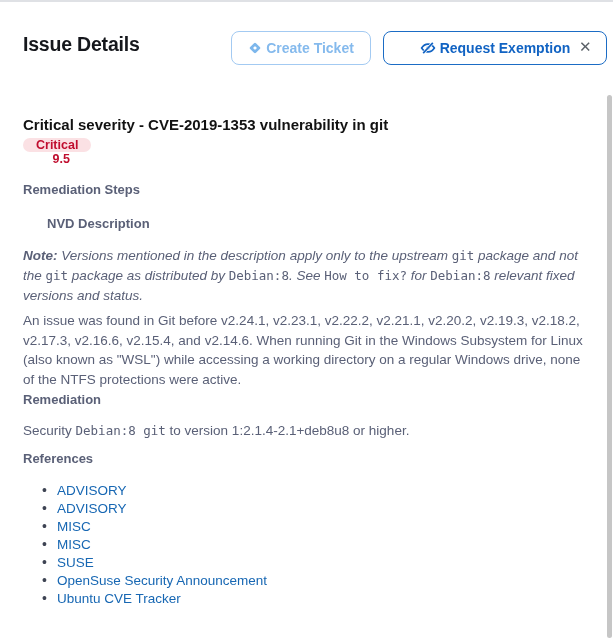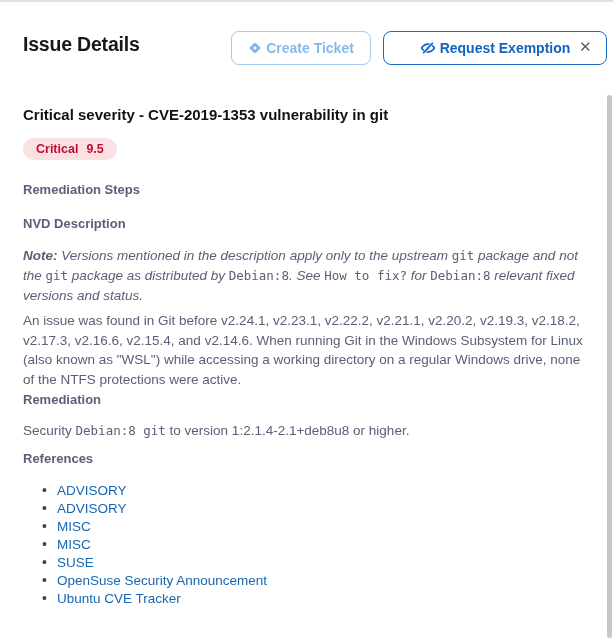--- a/index.html
+++ b/index.html
@@ -18,31 +18,31 @@
          padding: 0 14px; white-space: nowrap; }
   .btn-create { left: 231px; width: 140px; border: 1px solid #a3caf2; color: #85baed;
                 font-weight: 600; justify-content: center; }
   .btn-exempt { left: 383px; width: 224px; border: 1.5px solid #1b6cc5; color: #1163c3;
                 font-weight: 700; justify-content: center; }
   .icon-svg { display: inline-flex; align-items: center; }
 
   .close-x { position: absolute; left: 579px; top: 38px; font-size: 15px; color: #5b6168;
              cursor: pointer; line-height: 18px; }
 
-  .issue-title { position: absolute; left: 23px; top: 106px; font-size: 15px; font-weight: 700;
+  .issue-title { position: absolute; left: 23px; top: 116px; font-size: 15px; font-weight: 700;
                  color: #121212; }
 
-  .badge { position: absolute; left: 23px; top: 138px; height: 22px; display: inline-flex;
-           align-items: center; padding: 0 13px; border-radius: 12px; background: #fbe1e4; }
+  .badge { position: absolute; left: 23px; top: 138px; height: 14px; display: inline-flex;
+           align-items: center; padding: 0 13px; border-radius: 12px; background: #fbe1e4; flex-direction: column; }
   .badge .sev { color: #c00e2f; font-size: 12.5px; font-weight: 700; }
   .badge .score { color: #c00e2f; font-size: 12.5px; font-weight: 700; margin-left: 8px; }
 
   .section-h { position: absolute; left: 23px; font-size: 13px; font-weight: 700; color: #5a6077; }
   .h-remediation-steps { top: 182px; }
-  .h-nvd { top: 216px; }
+  .h-nvd { top: 216px; margin-left: 24px; }
   .h-remediation { top: 392px; }
   .h-references { top: 451px; }
 
   .body-text { color: #5a6077; font-size: 13.5px; }
   .note { position: absolute; left: 23px; top: 246px; width: 576px; line-height: 20px;
           font-style: italic; }
   .note b { font-weight: 700; }
   .mono { font-family: "DejaVu Sans Mono", monospace; font-style: normal; font-size: 12.5px; }
 
   .nvd-desc { position: absolute; left: 23px; top: 311px; width: 564px; line-height: 19.5px; }

